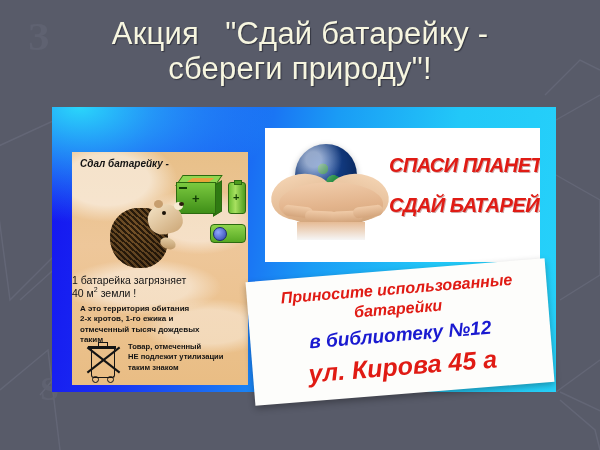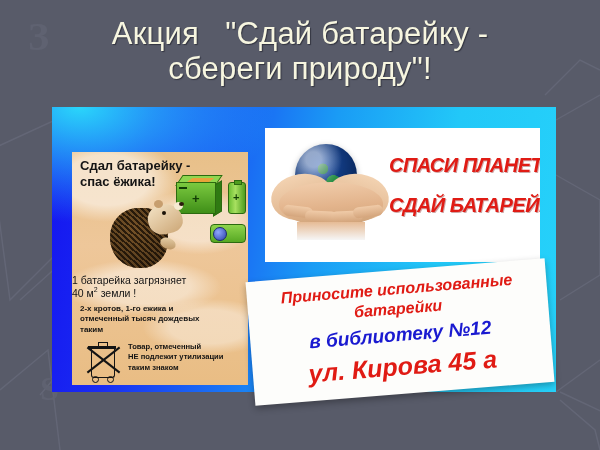--- a/index.html
+++ b/index.html
@@ -41,21 +41,21 @@
     background:
       radial-gradient(ellipse 40% 18% at 20% 12%, rgba(255,255,255,.55) 0 60%, rgba(255,255,255,0) 100%),
       radial-gradient(ellipse 35% 14% at 72% 30%, rgba(255,255,255,.45) 0 60%, rgba(255,255,255,0) 100%),
       radial-gradient(ellipse 45% 12% at 40% 58%, rgba(255,255,255,.45) 0 60%, rgba(255,255,255,0) 100%),
       radial-gradient(ellipse 38% 12% at 78% 75%, rgba(255,255,255,.40) 0 60%, rgba(255,255,255,0) 100%),
       linear-gradient(180deg,#e8c089 0%,#eec79a 40%,#e9bd84 100%);
     overflow:hidden;
   }
   #poster-left .pl-head{
     position:absolute;left:8px;top:6px;width:140px;
-    color:#141414;font-weight:bold;font-size:13px;line-height:1.25;
+    color:#141414;font-weight:bold;font-size:10px;line-height:1.25;font-style:italic;
   }
   
   .bat-box{position:absolute;left:104px;top:22px;width:44px;height:38px;}
   .bat-box .front{position:absolute;left:0;top:8px;width:38px;height:30px;
     background:linear-gradient(180deg,#7bc93f,#3f8f18);border:1px solid #2c6a10;}
   .bat-box .top{position:absolute;left:3px;top:1px;width:38px;height:9px;
     background:#8fd64f;border:1px solid #2c6a10;transform:skewX(-34deg);}
   .bat-box .side{position:absolute;left:37px;top:9px;width:7px;height:29px;
     background:#2f7a12;border:1px solid #2c6a10;transform:skewY(-32deg);}
   .bat-box .lbl{position:absolute;left:9px;top:2px;width:22px;height:5px;background:#e8a33a;transform:skewX(-34deg);}
@@ -199,21 +199,20 @@
   <span class="ln">Акция   "Сдай батарейку -</span>
   <span class="ln">сбереги природу"!</span>
 </div>
 
 <div id="panel">
 
   <div id="poster-left">
 
     <div class="pl-head">
       <div>Сдал батарейку -</div>
-      <div>спас ёжика!</div>
     </div>
 
     <div class="bat-box">
       <div class="top">
           <div class="lbl"></div>
         </div>
       <div class="side"></div>
       <div class="front"></div>
       <div class="minus"></div>
       <div class="plus">+</div>
@@ -237,20 +236,21 @@
       <div class="nose"></div>
       <div class="paw"></div>
     </div>
 
     <div class="pl-stat">
       <div>1 батарейка загрязняет</div>
       <div><span>40 м</span><sup>2</sup><span> земли !</span></div>
     </div>
 
     <div class="pl-sub">
+      <div>А это территория обитания</div>
       <div>2-х кротов, 1-го ежика и</div>
       <div>отмеченный тысяч дождевых</div>
       <div>таким</div>
     </div>
 
     <div id="bin">
       <div class="handle"></div>
       <div class="lid"></div>
       <div class="can"></div>
       <div class="w1"></div>

